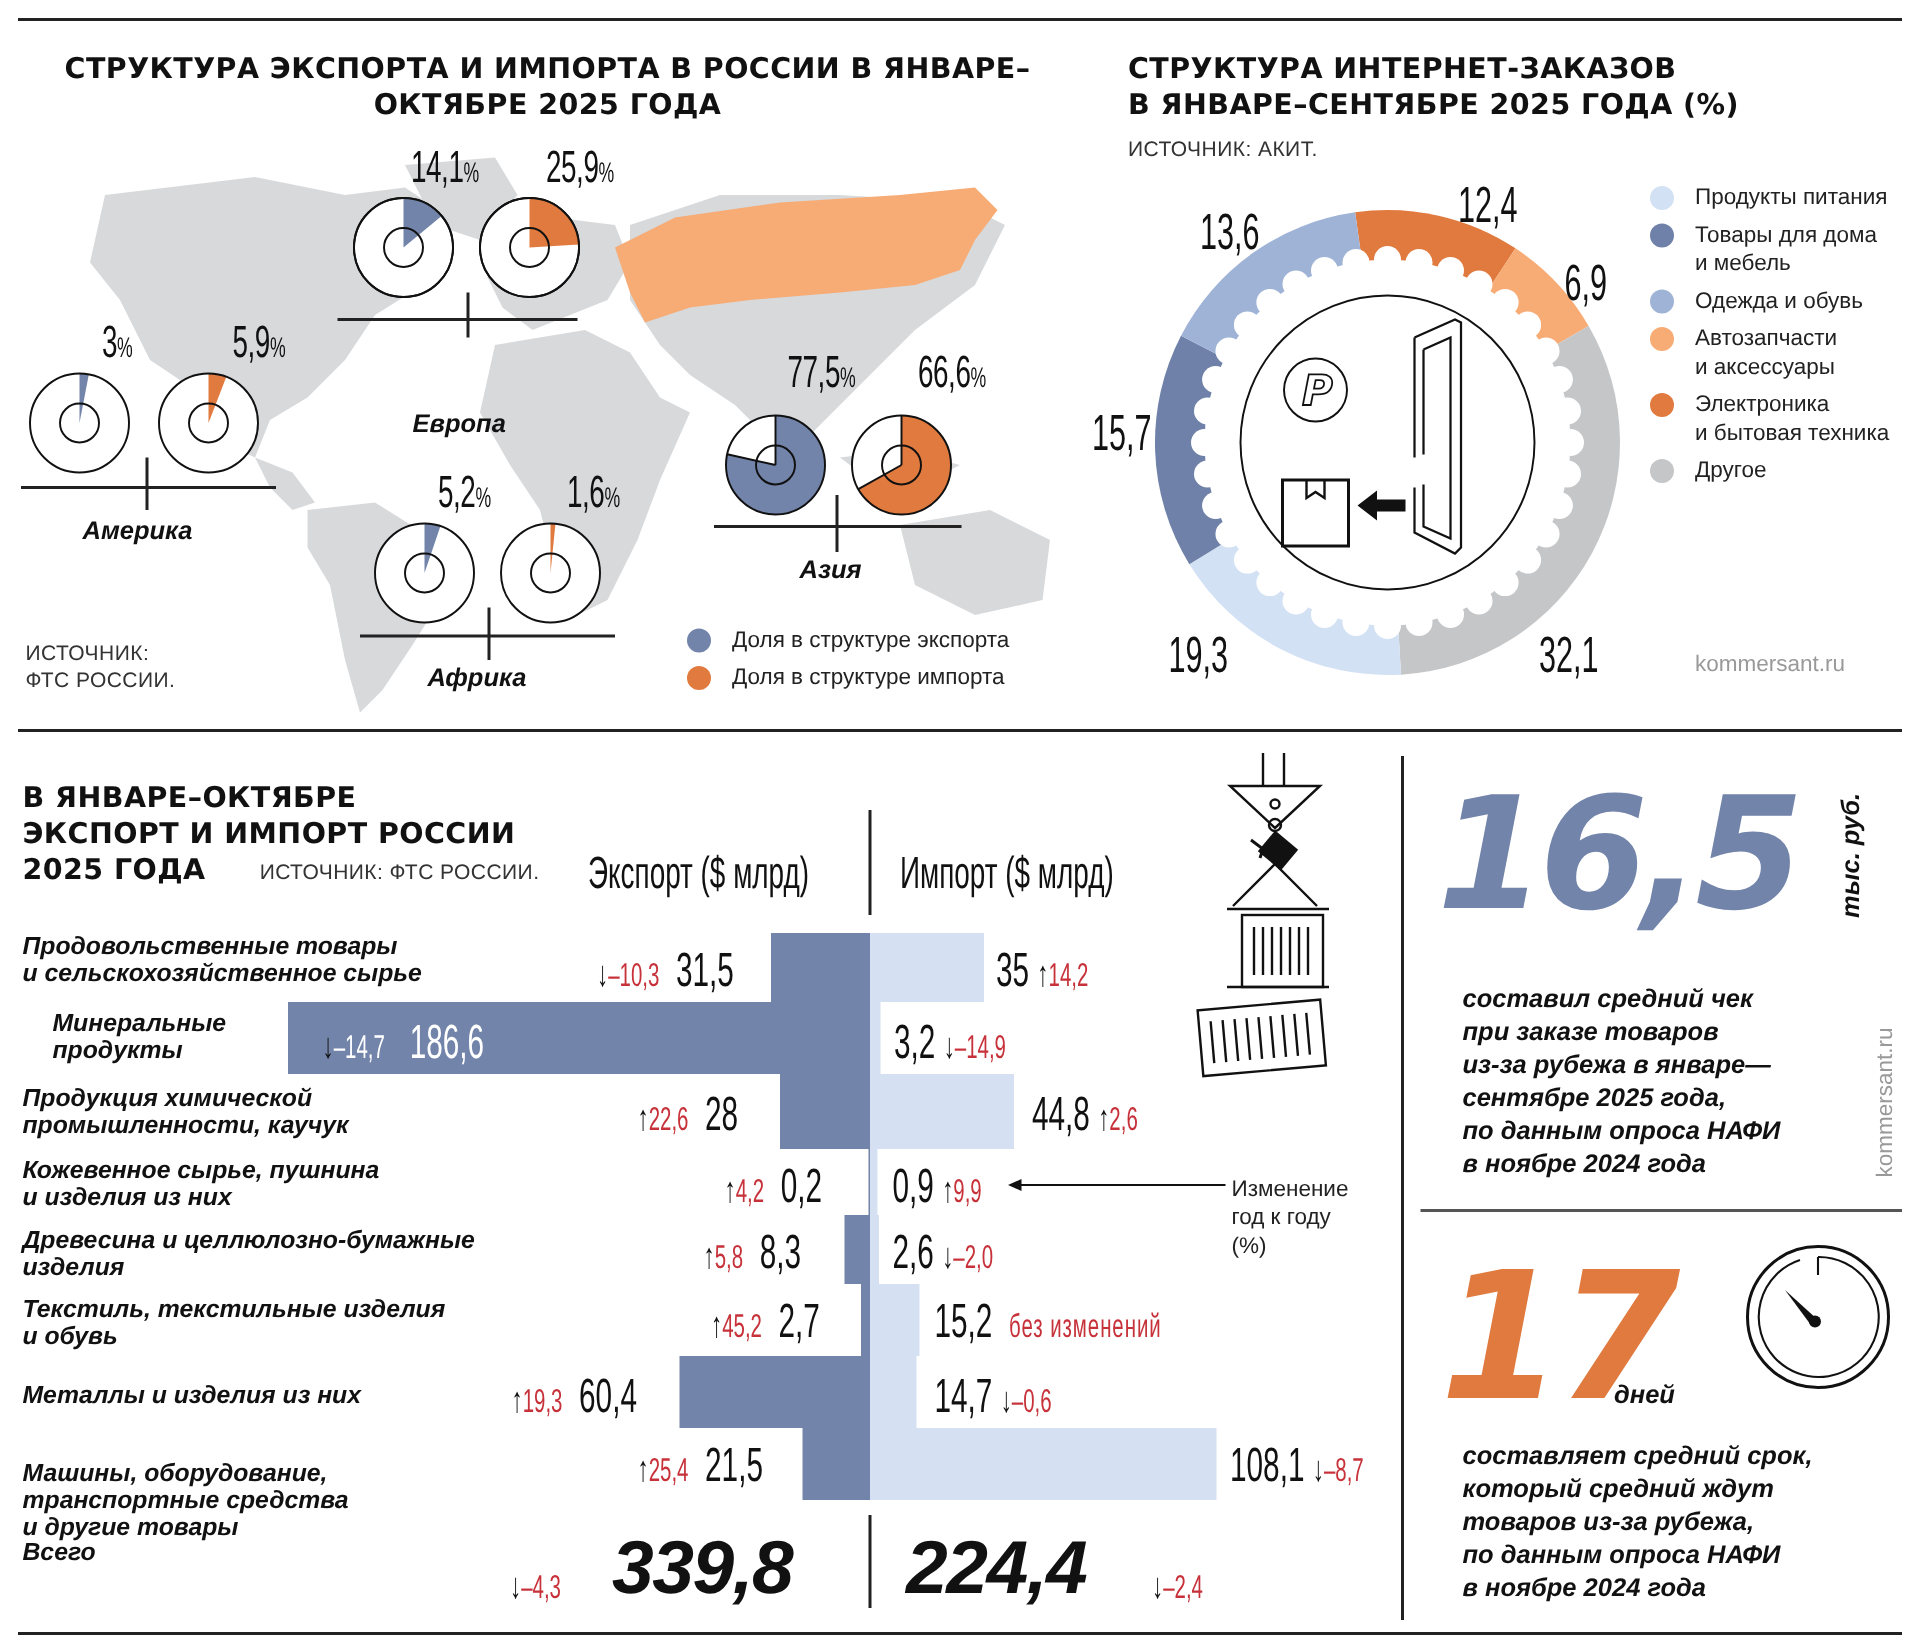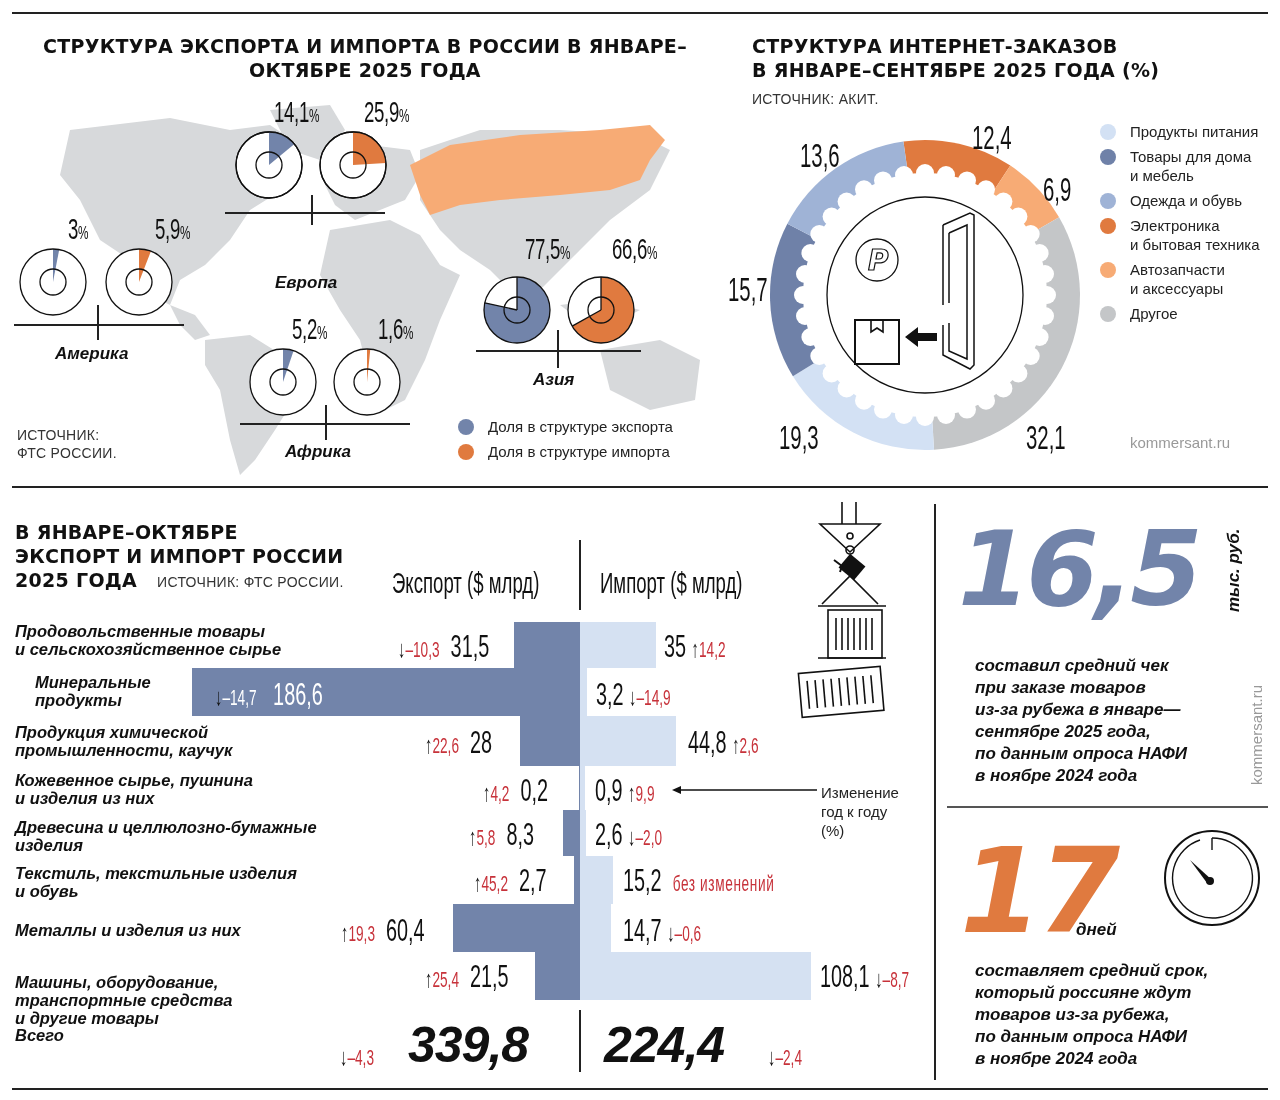--- a/index.html
+++ b/index.html
@@ -251,40 +251,40 @@
     </div>
     <div class="legend-row" style="align-items:flex-start; margin-bottom:6px;">
       <span class="dot" style="background:#6f81a8; margin-top:2px;"></span>
       <span class="leg2"><span>Товары для дома</span><br><span>и мебель</span></span>
     </div>
     <div class="legend-row" style="margin-bottom:6px;">
       <span class="dot" style="background:#9fb3d6;"></span>
       <span class="leg2">Одежда и обувь</span>
     </div>
     <div class="legend-row" style="align-items:flex-start; margin-bottom:6px;">
+      <span class="dot" style="background:#f7ab75; margin-top:2px;"></span>
+      <span class="leg2"><span>Автозапчасти</span><br><span>и аксессуары</span></span>
+    </div>
+    <div class="legend-row" style="align-items:flex-start; margin-bottom:6px;">
       <span class="dot" style="background:#e07a3f; margin-top:2px;"></span>
       <span class="leg2"><span>Электроника</span><br><span>и бытовая техника</span></span>
-    </div>
-    <div class="legend-row" style="align-items:flex-start; margin-bottom:6px;">
-      <span class="dot" style="background:#f7ab75; margin-top:2px;"></span>
-      <span class="leg2"><span>Автозапчасти</span><br><span>и аксессуары</span></span>
     </div>
     <div class="legend-row">
       <span class="dot" style="background:#c4c6c8;"></span>
       <span class="leg2">Другое</span>
     </div>
   </div>
   <div class="abs" style="left:1130px; top:434px; font-size:15px; color:#999;">kommersant.ru</div>
 </div>
 
 <div>
   <div class="abs title" style="left:15px; top:520px;">
     <div>В ЯНВАРЕ–ОКТЯБРЕ</div>
     <div>ЭКСПОРТ И ИМПОРТ РОССИИ</div>
-    <div><span>2025 ГОДА</span><span class="src" style="font-family:'Liberation Sans',sans-serif; font-weight:normal; margin-left:20px;">ИСТОЧНИК: ФТС РОССИИ.</span></div>
+    <div><span>2025 ГОДА</span><span class="src" style="font-family:'Liberation Sans',sans-serif; font-weight:normal; margin-left:36px;">ИСТОЧНИК: ФТС РОССИИ.</span></div>
   </div>
 
   <div class="abs" style="left:392px; top:566px; font-size:30px; transform:scaleX(0.62); transform-origin:left top; white-space:nowrap;">Экспорт ($ млрд)</div>
   <div class="abs" style="left:600px; top:566px; font-size:30px; transform:scaleX(0.62); transform-origin:left top; white-space:nowrap;">Импорт ($ млрд)</div>
   <div class="vrule" style="left:579px; top:540px; width:1.5px; height:70px;"></div>
 
   <div>
     <div class="abs" style="left:514px; top:622px; width:66px; height:46px; background:#7284aa;"></div>
     <div class="abs" style="left:192px; top:668px; width:388px; height:48px; background:#7284aa;"></div>
     <div class="abs" style="left:520px; top:716px; width:60px; height:50px; background:#7284aa;"></div>
@@ -429,18 +429,18 @@
   <div class="abs" style="left:1076px; top:920px; font-size:17px; font-style:italic; font-weight:bold;">дней</div>
   <svg class="abs" style="left:1162px; top:828px;" width="100" height="100" viewBox="-50 -50 100 100">
     <circle r="47" fill="none" stroke="#111" stroke-width="2"></circle>
     <path d="M0 -40 A40 40 0 1 1 -12 -38" fill="none" stroke="#111" stroke-width="1.4"></path>
     <line x1="0" y1="-40" x2="0" y2="-28" stroke="#111" stroke-width="1.4"></line>
     <path d="M-22 -18 L0 2 L-5 5 Z" fill="#111"></path>
     <circle cx="-2" cy="3" r="4" fill="#111"></circle>
   </svg>
   <div class="desc" style="left:975px; top:960px;">
     <div>составляет средний срок,</div>
-    <div>который россияне ждут</div>
+    <div>который средний ждут</div>
     <div>товаров из-за рубежа,</div>
     <div>по данным опроса НАФИ</div>
     <div>в ноябре 2024 года</div>
   </div>
 </div>
 
 </body></html>

